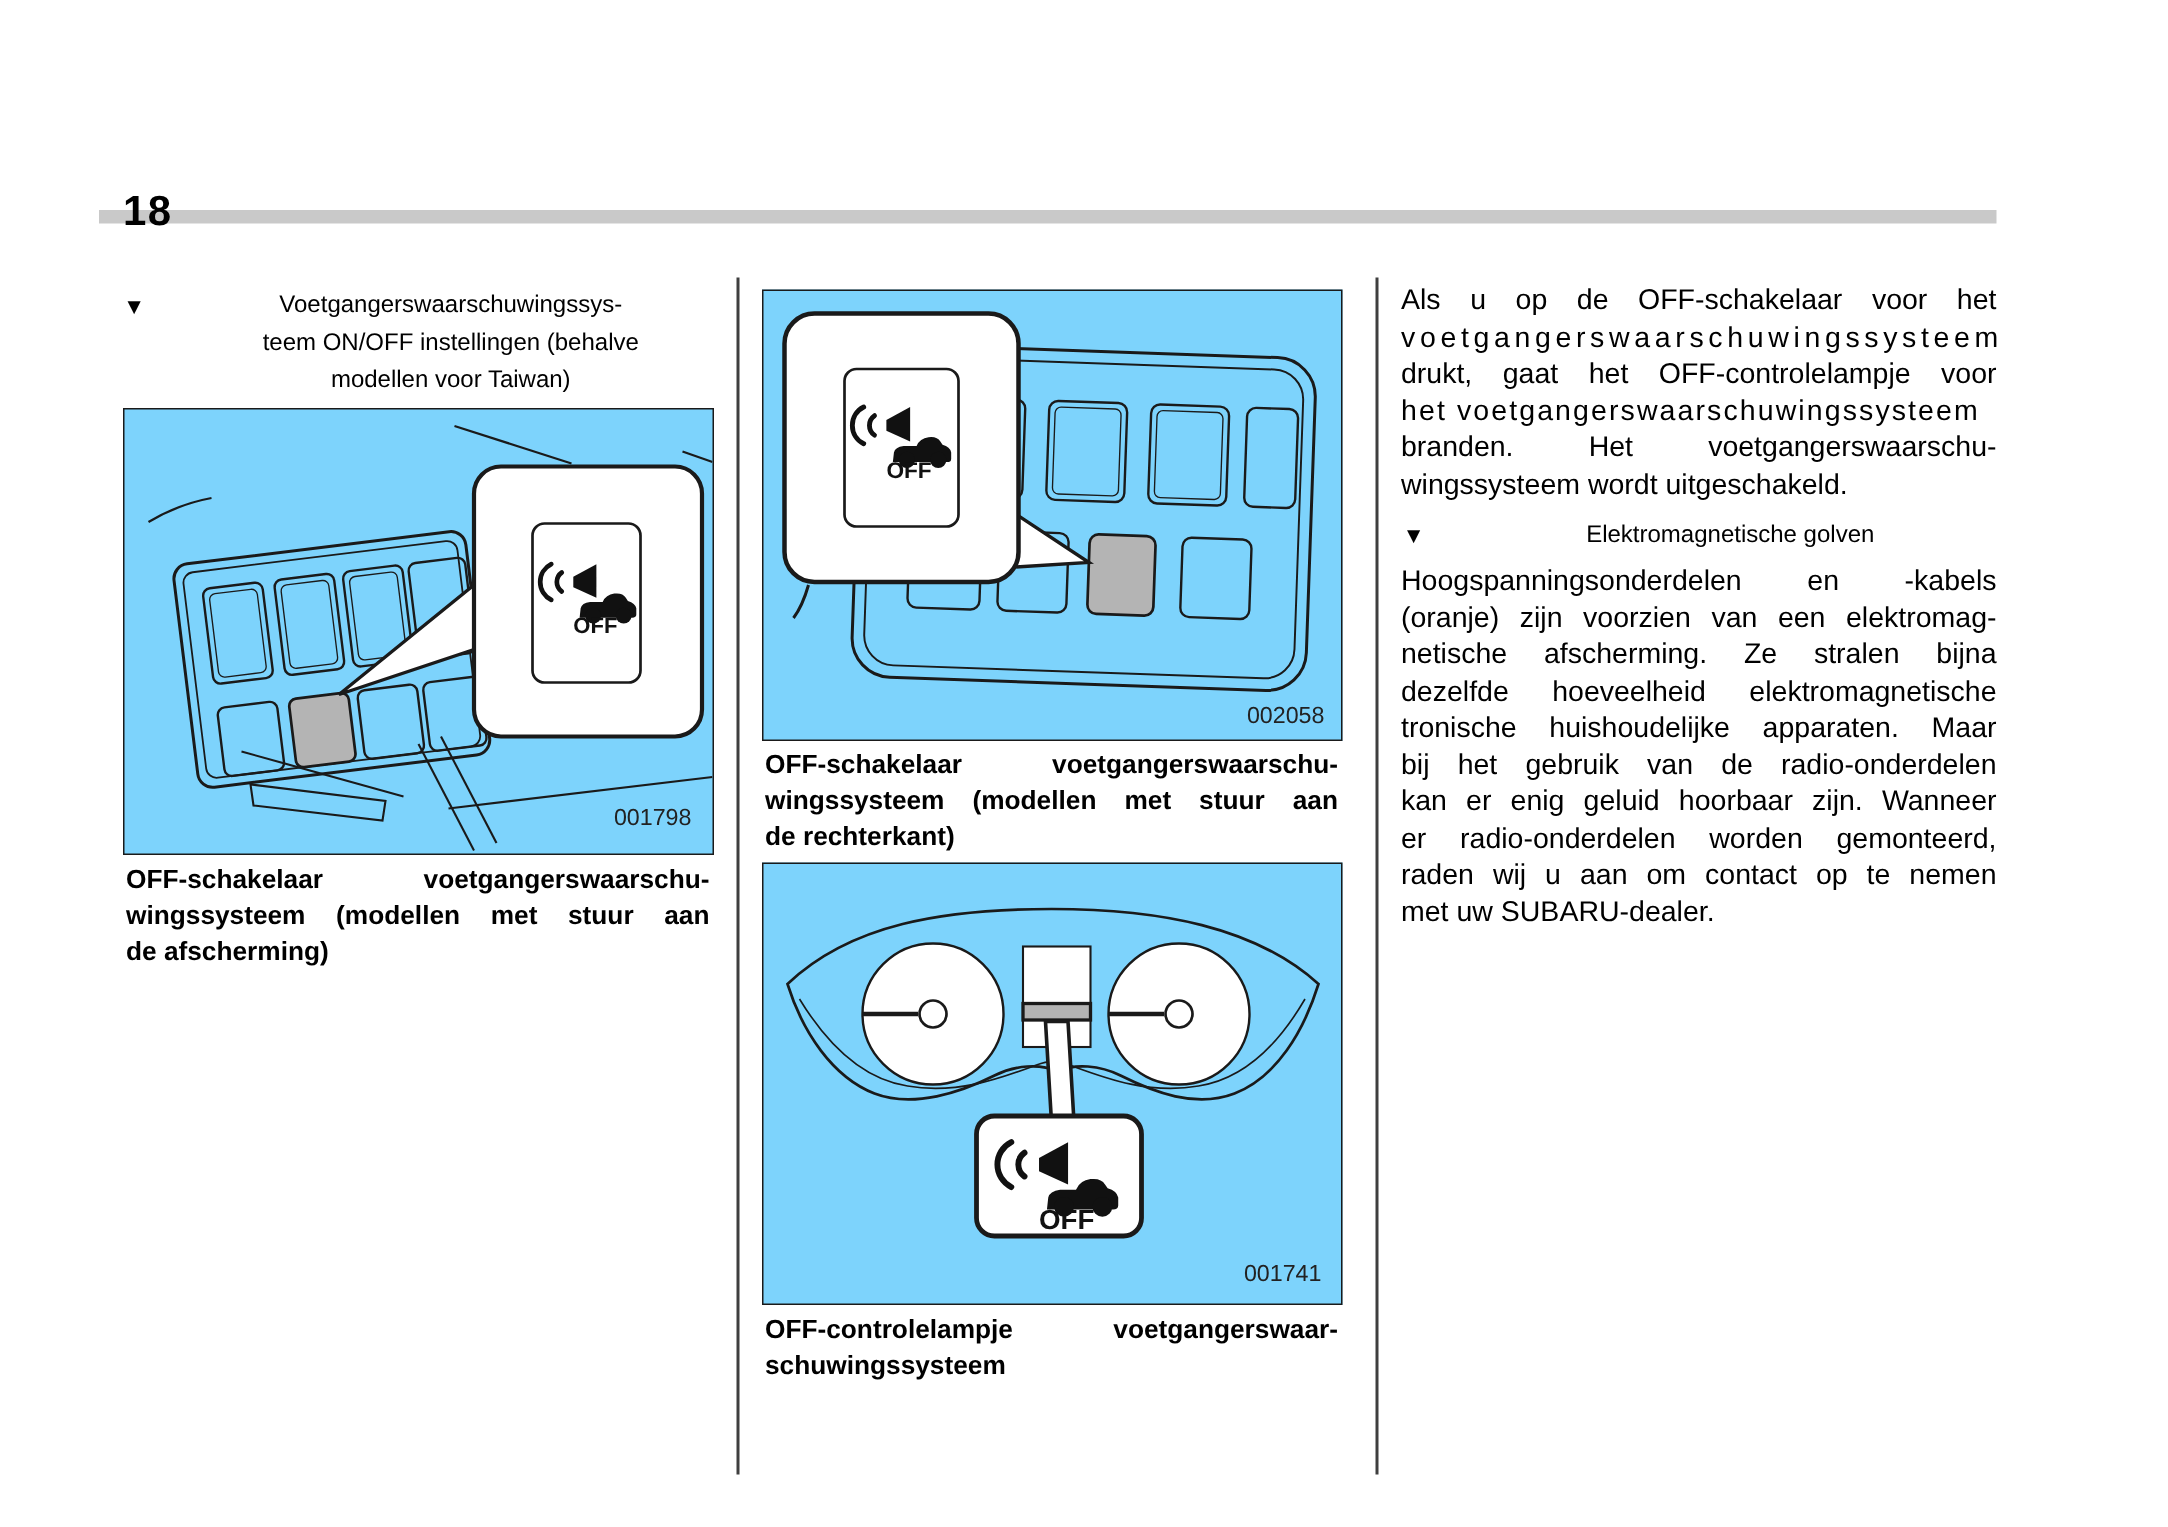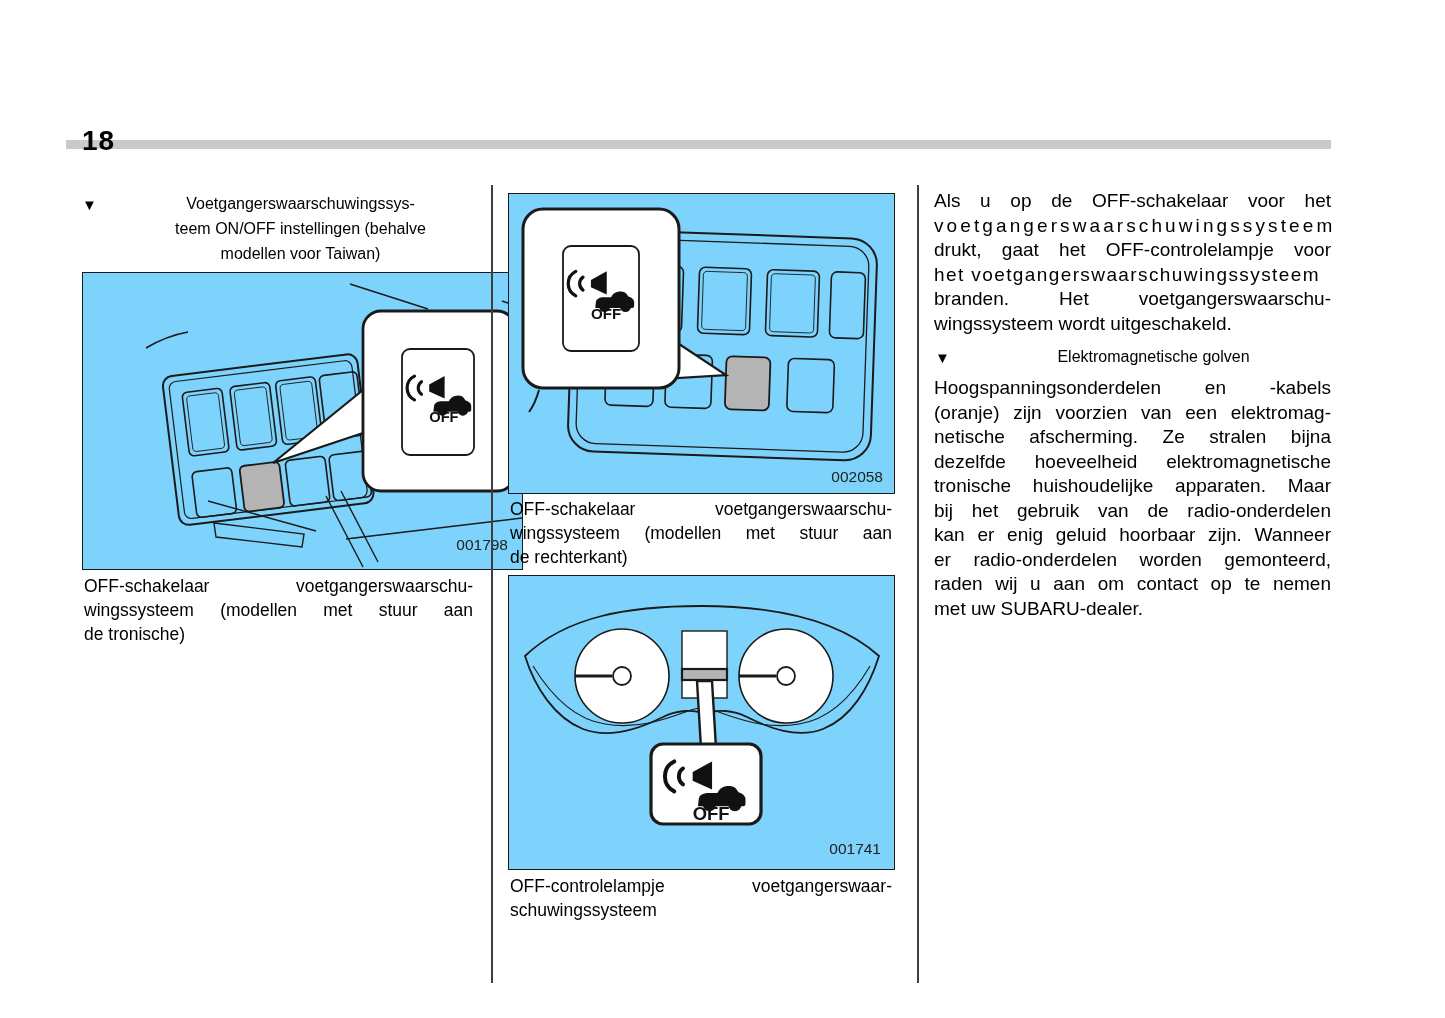--- a/index.html
+++ b/index.html
@@ -15,21 +15,21 @@
   
   .sec-head{display:grid;grid-template-columns:37px 1fr;}
   .sec-head .marker{font-size:15px;line-height:25px;padding-top:1px;}
   .sec-head .h-line{font-size:16px;font-weight:normal;line-height:25px;white-space:nowrap;text-align:center;}
   
   .fig{border:1.6px solid #1a1a1a;background:#7dd3fc;}
   .fig svg{display:block;width:100%;height:100%;}
   svg text{font-family:"Liberation Sans","DejaVu Sans",sans-serif;}
   
   .caption .cap-line{
-    font-size:17.5px;font-weight:normal;line-height:24px;
+    font-size:17.5px;font-weight:bold;line-height:24px;
     text-align:justify;text-align-last:justify;white-space:normal;
   }
   .caption .cap-last{text-align-last:left;}
   
   .para .p-line{
     font-size:19px;line-height:24.5px;
     text-align:justify;text-align-last:justify;
   }
   .para .p-last{text-align-last:left;}
   .para .ls-wide{text-align-last:left;letter-spacing:3.1px;}
@@ -45,21 +45,21 @@
 
 <div class="abs sec-head" style="left:82px;top:146px;width:400px;">
   <span class="marker">▼</span>
   <div>
     <div class="h-line">Voetgangerswaarschuwingssys-</div>
     <div class="h-line">teem ON/OFF instellingen (behalve</div>
     <div class="h-line">modellen voor Taiwan)</div>
   </div>
 </div>
 
-<div class="abs fig" style="left:82px;top:227px;width:392px;height:296px;padding-left:47px;">
+<div class="abs fig" style="left:82px;top:227px;width:392px;height:296px;">
   <svg viewBox="0 0 392 296" xmlns="http://www.w3.org/2000/svg">
     <g fill="none" stroke="#1a1a1a" stroke-width="1.5">
       <line x1="220" y1="11" x2="298" y2="36"></line>
       <line x1="372" y1="28" x2="392" y2="35"></line>
       <path d="M16,75 Q36,63 58,59"></path>
     </g>
     <g transform="rotate(-7 135 165)" fill="none" stroke="#1a1a1a">
       <rect x="40" y="92" width="196" height="150" rx="10" stroke-width="2"></rect>
       <rect x="46" y="98" width="184" height="138" rx="7" stroke-width="1.2"></rect>
 
@@ -87,21 +87,21 @@
     <rect x="233" y="38" width="152" height="180" rx="18" fill="#ffffff" stroke="#1a1a1a" stroke-width="2.8"></rect>
     <rect x="272" y="76" width="72" height="106" rx="8" fill="none" stroke="#1a1a1a" stroke-width="1.8"></rect>
     <use href="#vsp-icon" transform="translate(274,94) scale(0.7)"></use>
     <text x="378" y="277" text-anchor="end" font-size="15.5" fill="#222222">001798</text>
   </svg>
 </div>
 
 <div class="abs caption" style="left:84px;top:529px;width:389px;">
   <div class="cap-line">OFF-schakelaar voetgangerswaarschu-</div>
   <div class="cap-line">wingssysteem (modellen met stuur aan</div>
-  <div class="cap-line cap-last">de tronische)</div>
+  <div class="cap-line cap-last">de afscherming)</div>
 </div>
 
 <div class="abs vdiv" style="left:491px;top:140px;height:798px;"></div>
 
 <div class="abs fig" style="left:508px;top:148px;width:385px;height:299px;">
   <svg viewBox="0 0 385 299" xmlns="http://www.w3.org/2000/svg">
     <g transform="rotate(2 215 150)" fill="none" stroke="#1a1a1a">
       <rect x="62" y="40" width="303" height="222" rx="26" stroke-width="2"></rect>
       <rect x="70" y="48" width="287" height="206" rx="20" stroke-width="1.3"></rect>
 

